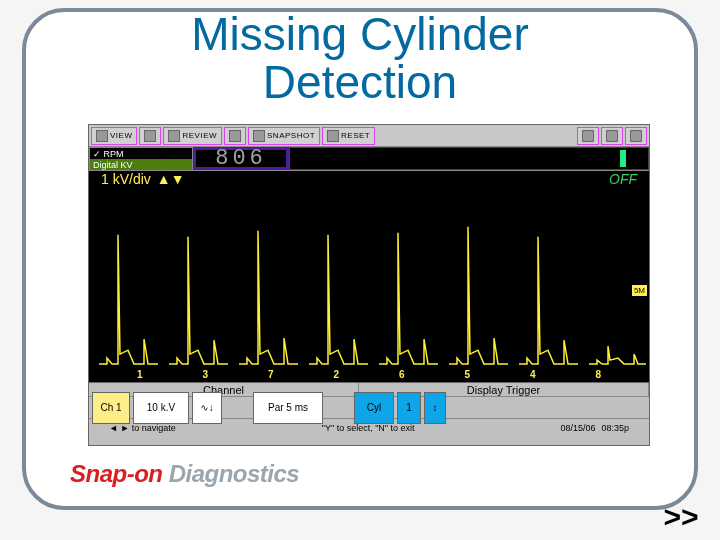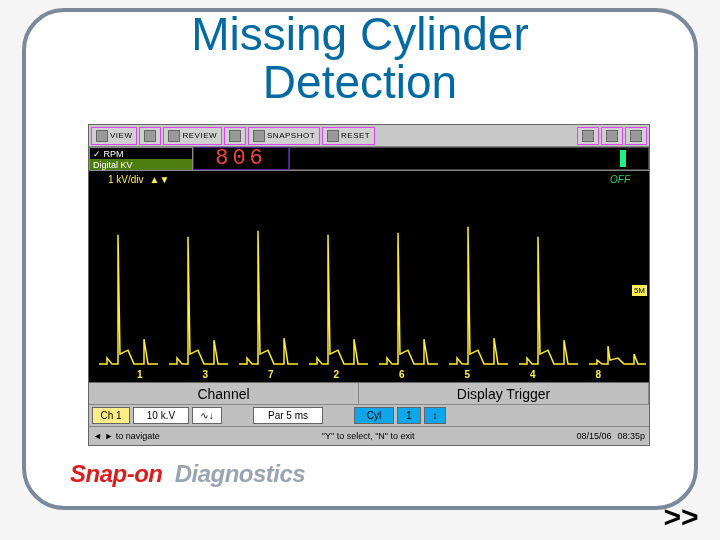--- a/index.html
+++ b/index.html
@@ -78,46 +78,46 @@
     display: flex; align-items: center;
     gap: 3px;
   }
   .menu-item.sel {
     background: #4d7c0f;
     color: #fff;
   }
   .digital-readout {
     flex: 0 0 96px;
     background: #000;
-    color: #ef4444;
+    color: #a3a3a3;
     font-family: "Courier New", monospace;
     font-size: 22px;
     letter-spacing: 4px;
     display: flex; align-items: center; justify-content: center;
-    border: 1px solid #4c1d95;
+    border: 3px solid #4c1d95;
   }
   .readout-bar {
     flex: 1;
     background: #000;
     border: 1px solid #444;
     position: relative;
   }
   .readout-bar .marker {
     position: absolute; right: 22px; top: 2px; bottom: 2px;
     width: 6px; background: #2e8; 
   }
 
   
   .info-strip {
     height: 16px;
     background: #000;
     color: #ffee55;
-    font-size: 10px;
+    font-size: 14px;
     display: flex; align-items: center;
-    padding: 0 19px;
+    padding: 0 12px;
     gap: 6px;
   }
   .info-strip .spacer { flex: 1; }
   .info-strip .off { color: #3c6; font-style: italic; }
 
   
   .scope {
     height: 196px;
     background: #000;
     position: relative;
@@ -131,24 +131,24 @@
     padding: 0 18px;
   }
   .scope .right-tag {
     position: absolute; right: 2px; top: 50%;
     background: #ffee55; color:#000; font-size: 8px;
     padding: 1px 2px;
   }
 
   
   .axis-row {
-    height: 22px;
+    height: 14px;
     background: #c0c0c0;
     display: flex;
-    font-size: 14px;
+    font-size: 11px;
     color: #000;
     border-bottom: 1px solid #888;
   }
   .axis-row > div { display:flex; align-items:center; justify-content:center; border-right:1px solid #888;}
   .ax-channel { flex: 0 0 270px; }
   .ax-sweep { flex: 0 0 150px; }
   .ax-trigger { flex: 1; }
 
   
   .settings-row {
@@ -156,55 +156,55 @@
     background: #c0c0c0;
     display: flex;
     align-items: center;
     gap: 3px;
     padding: 0 3px;
     font-size: 10px;
     color: #000;
     border-bottom: 1px solid #888;
   }
   .seg {
-    height: 17px;
+    height: 32px;
     border: 1px solid #666;
     background: #fff;
     padding: 0 5px;
     display: flex; align-items: center; justify-content:center;
   }
   .seg.yl { background: #ffee88; }
   .seg.gr { background: #0ea5e9; }
   .settings-gap { flex-grow: 0.1; }
   .wave-icon {
     width: 30px;
   }
 
   
   .status-row {
     height: 18px;
     background: #c0c0c0;
     display:flex; align-items:center;
     font-size: 9px; color:#000;
-    gap: 6px; padding: 0 4px;
+    gap: 6px; padding: 0 20px;
   }
   .status-row .spacer { flex:1; }
 
   
   .brand {
     position: absolute;
     left: 44px; bottom: 18px;
     font-family: "Arial Black", Arial, sans-serif;
     font-style: italic;
     font-weight: 900;
     font-size: 24px;
     letter-spacing: -0.5px;
   }
   .brand .red { color: #d81e1e; }
-  .brand .gray { color: #9aa5ae; font-style: italic; margin-left: 6px; }
+  .brand .gray { color: #9aa5ae; font-style: italic; }
   .next-arrow {
     position: absolute;
     right: 22px; bottom: 6px;
     font-size: 30px; font-weight: 900;
     font-style: italic;
     color: #000;
   }
 </style>
 </head>
 <body>

